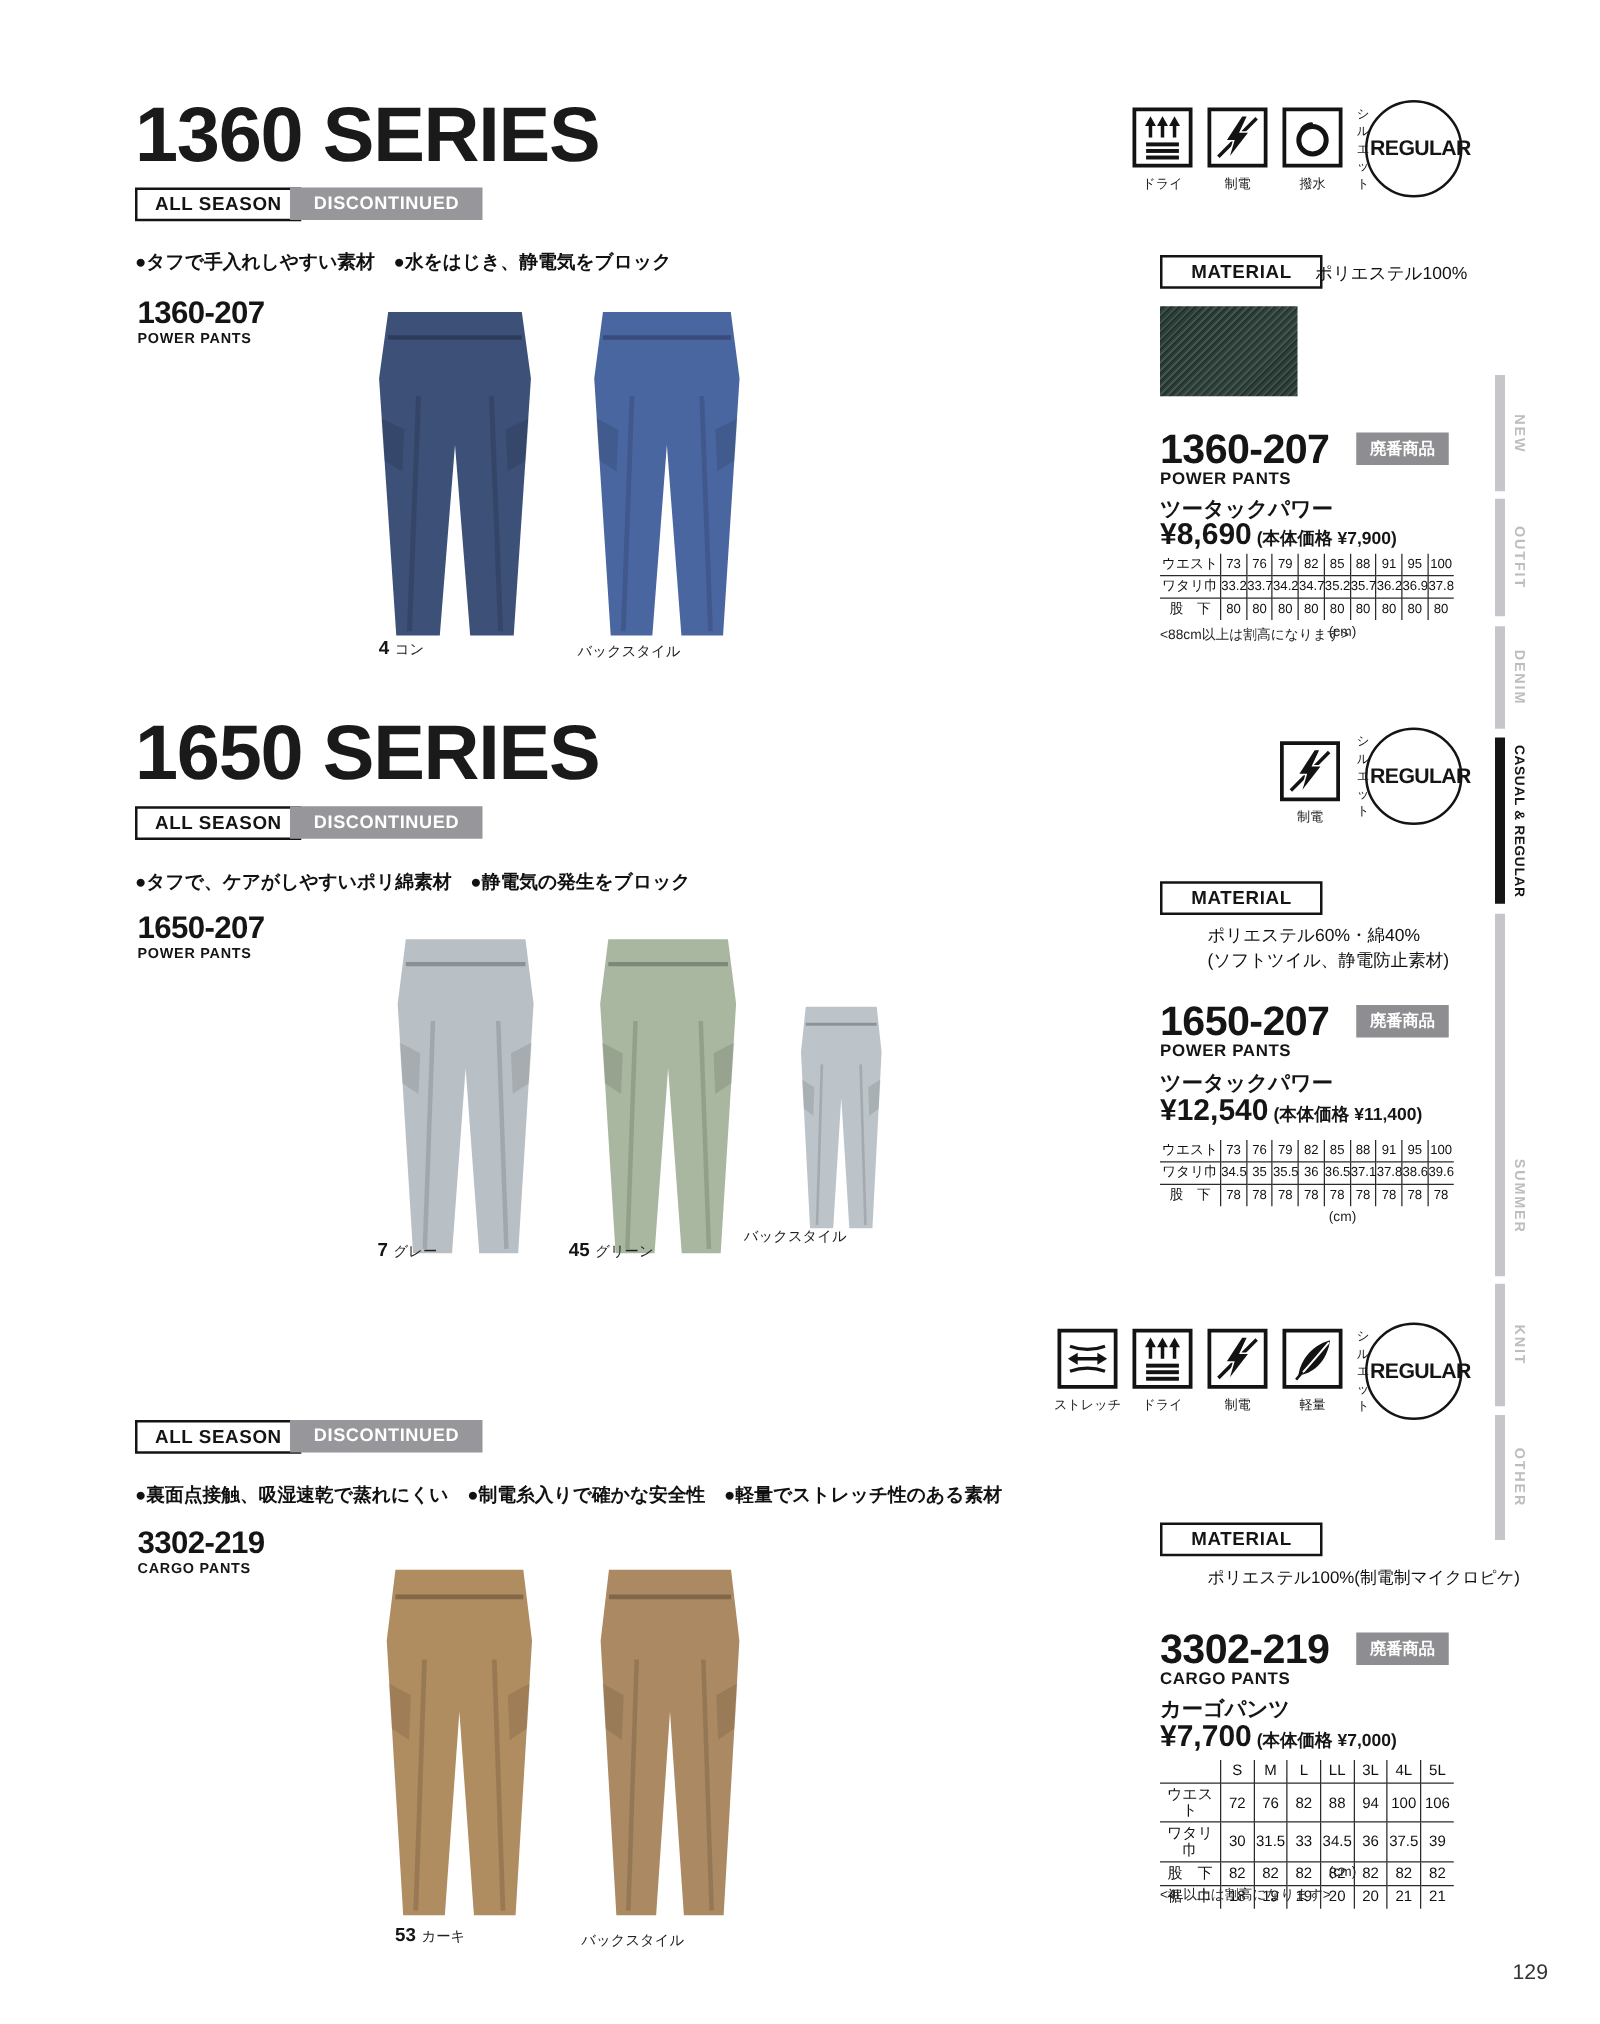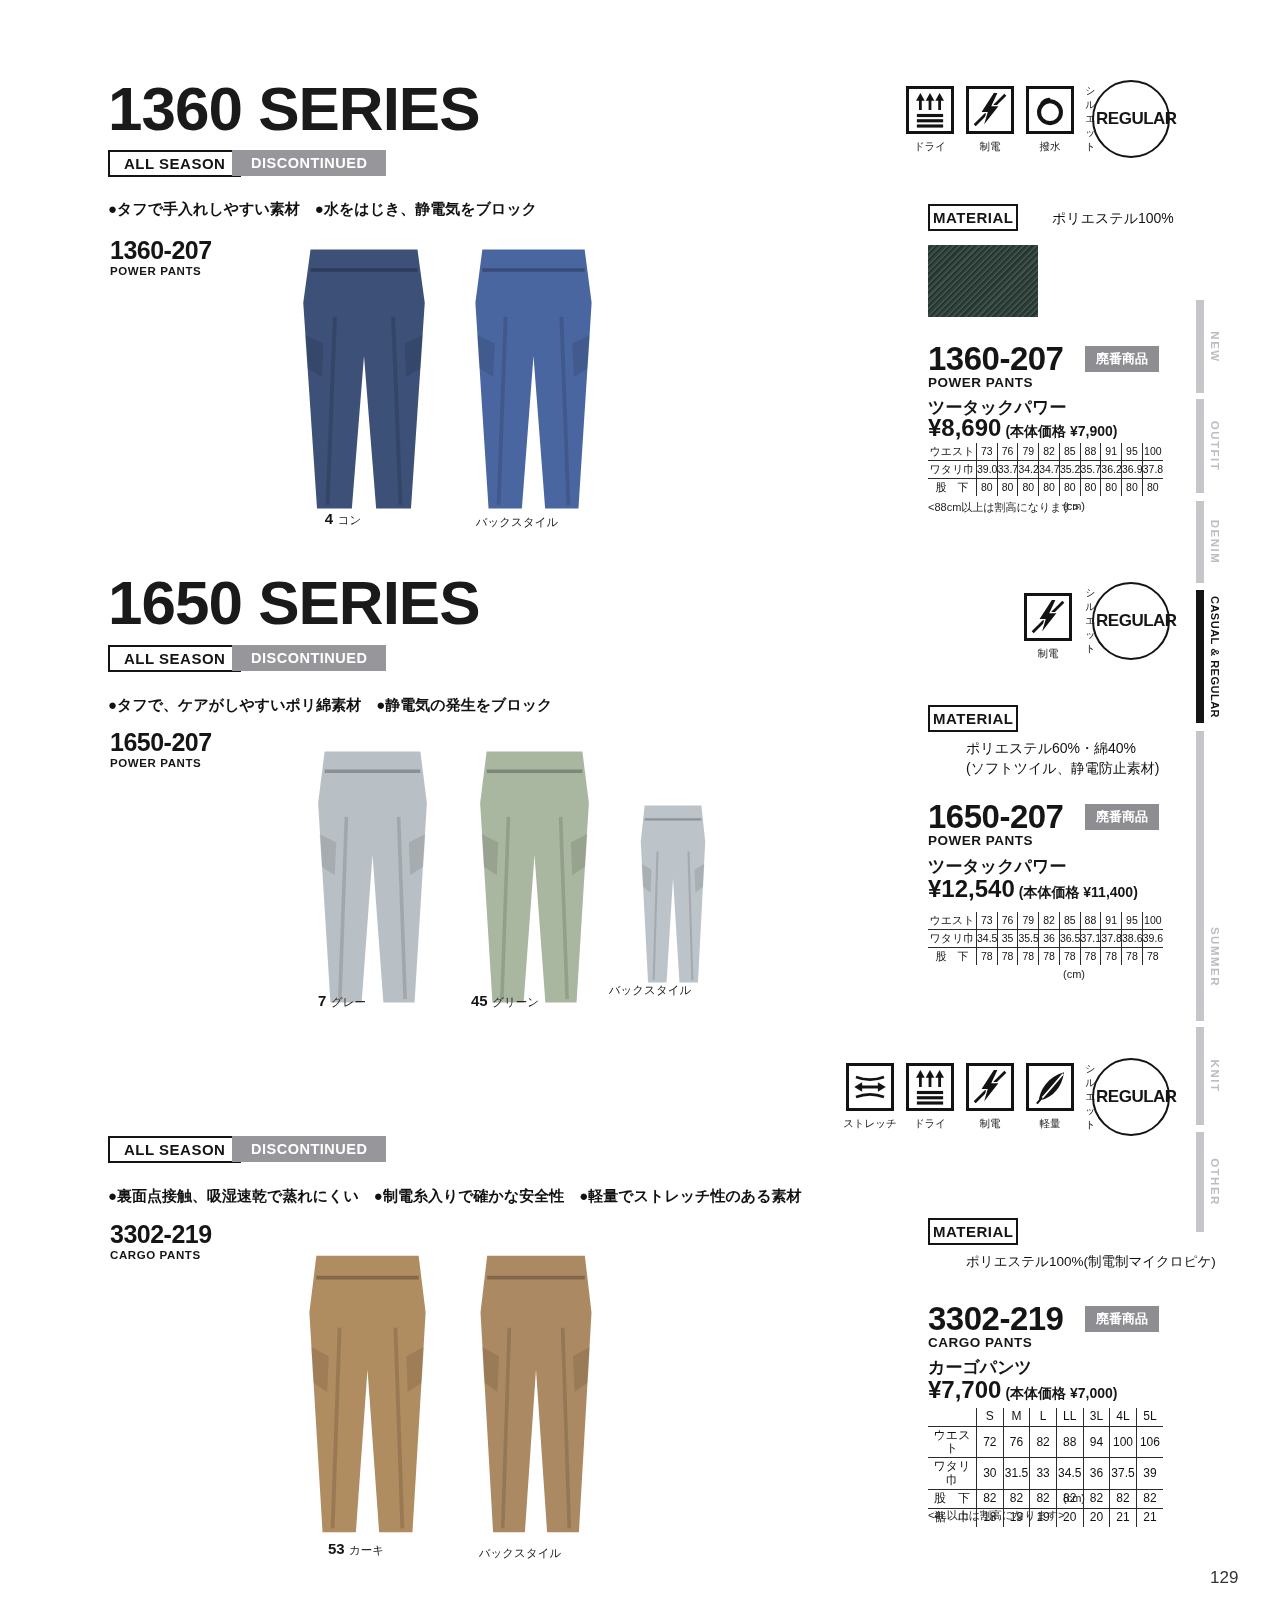--- a/index.html
+++ b/index.html
@@ -7,32 +7,32 @@
         font-family:"Liberation Sans","DejaVu Sans",sans-serif;color:#151515;}
   .abs{position:absolute;}
   
   .series-title{font-size:62px;font-weight:800;letter-spacing:-1px;color:#1a1a1a;line-height:1;white-space:nowrap;}
   .badge-outline{display:inline-block;border:2.5px solid #141414;padding:3px 14px;font-size:15px;font-weight:700;letter-spacing:.5px;color:#141414;background:#fff;}
   .badge-gray{display:inline-block;background:#97979b;color:#fff;padding:5px 19px;font-size:14.5px;font-weight:700;letter-spacing:.5px;}
   .features{font-size:15px;font-weight:600;color:#111;white-space:nowrap;}
   .prod-code{font-size:25px;font-weight:800;letter-spacing:-.5px;line-height:1;}
   .prod-type{font-size:11.5px;font-weight:800;letter-spacing:.6px;line-height:1;margin-top:3px;}
   
-  .caption{text-align:center;white-space:nowrap;}
+  .caption{text-align:left;white-space:nowrap;}
   .cap-num{font-size:15px;font-weight:700;}
   .cap-name{font-size:11.5px;color:#222;}
   
   .icon-box{width:48px;height:48px;border:3px solid #131313;background:#fff;box-sizing:border-box;}
   .icon-box svg{display:block;width:100%;height:100%;}
   .icon-label{width:72px;text-align:center;font-size:10.5px;color:#222;}
   .sil-circle{width:78px;height:78px;border:2px solid #141414;border-radius:50%;background:#fff;box-sizing:border-box;
               display:flex;flex-direction:row;align-items:center;justify-content:center;}
   .sil-label{font-size:10px;letter-spacing:.5px;}
   .sil-value{font-size:17px;font-weight:800;letter-spacing:-.5px;line-height:1.1;}
-  .material-box{border:2px solid #141414;padding:3px 3px;font-size:15px;font-weight:800;letter-spacing:.5px;background:#fff;display:inline-block;text-align:right;}
+  .material-box{border:2px solid #141414;padding:3px 23px;font-size:15px;font-weight:800;letter-spacing:.5px;background:#fff;display:inline-block;text-align:right;}
   .material-text{font-size:14px;color:#111;margin-left:36px;}
   .swatch{background-image:repeating-linear-gradient(135deg,rgba(255,255,255,.10) 0 1.5px,rgba(0,0,0,.20) 1.5px 3px,transparent 3px 4.5px);}
   .rcode{font-size:33px;font-weight:800;letter-spacing:-.5px;line-height:1;}
   .rtype{font-size:13.5px;font-weight:800;letter-spacing:.5px;line-height:1;}
   .haiban{background:#8e8e92;color:#fff;font-size:13px;font-weight:600;padding:4px 11px;display:inline-block;}
   .pname{font-size:17px;font-weight:600;}
   .price{font-size:24px;font-weight:800;}
   .price-note{font-size:14px;font-weight:700;margin-left:4px;}
   
   .sztable{border-collapse:collapse;table-layout:fixed;border-style:hidden;}
@@ -162,21 +162,21 @@
           <td>79</td>
           <td>82</td>
           <td>85</td>
           <td>88</td>
           <td>91</td>
           <td>95</td>
           <td>100</td>
         </tr>
         <tr>
           <td>ワタリ巾</td>
-          <td>39.0</td>
+          <td>33.2</td>
           <td>33.7</td>
           <td>34.2</td>
           <td>34.7</td>
           <td>35.2</td>
           <td>35.7</td>
           <td>36.2</td>
           <td>36.9</td>
           <td>37.8</td>
         </tr>
         <tr>

